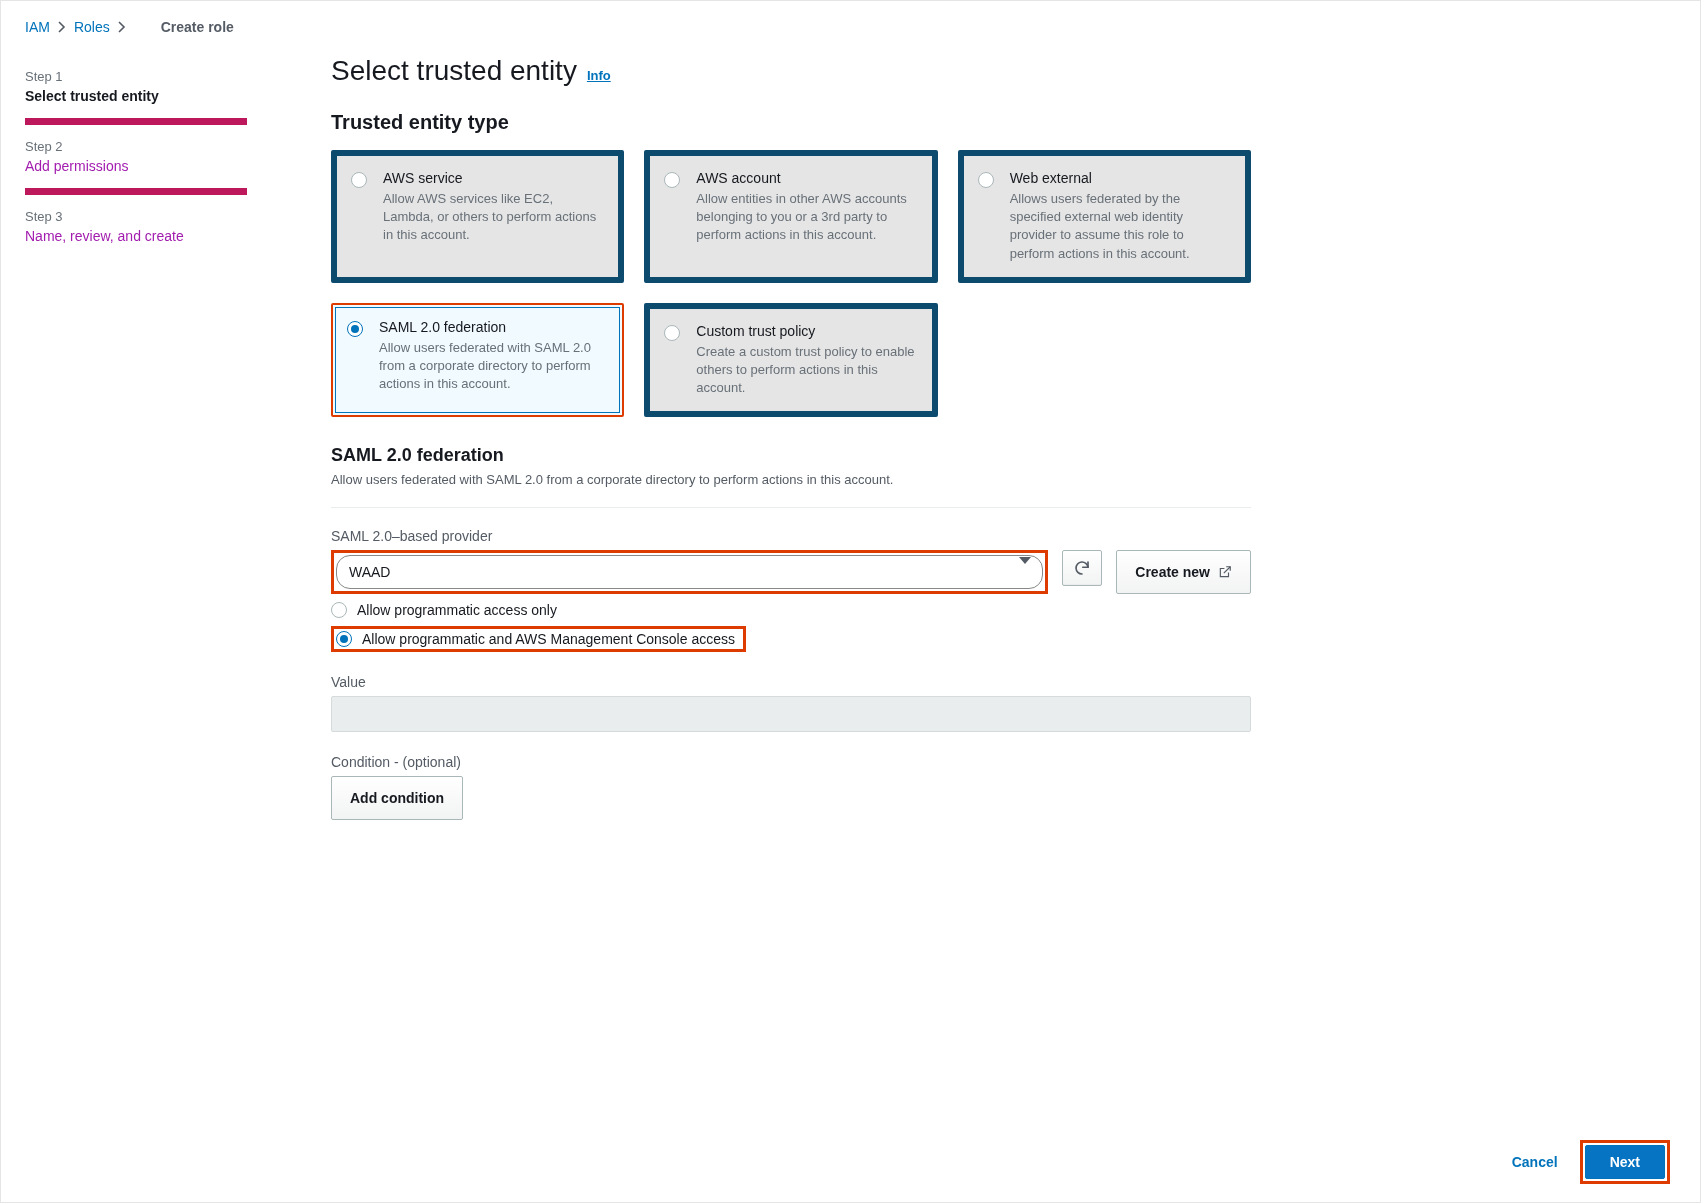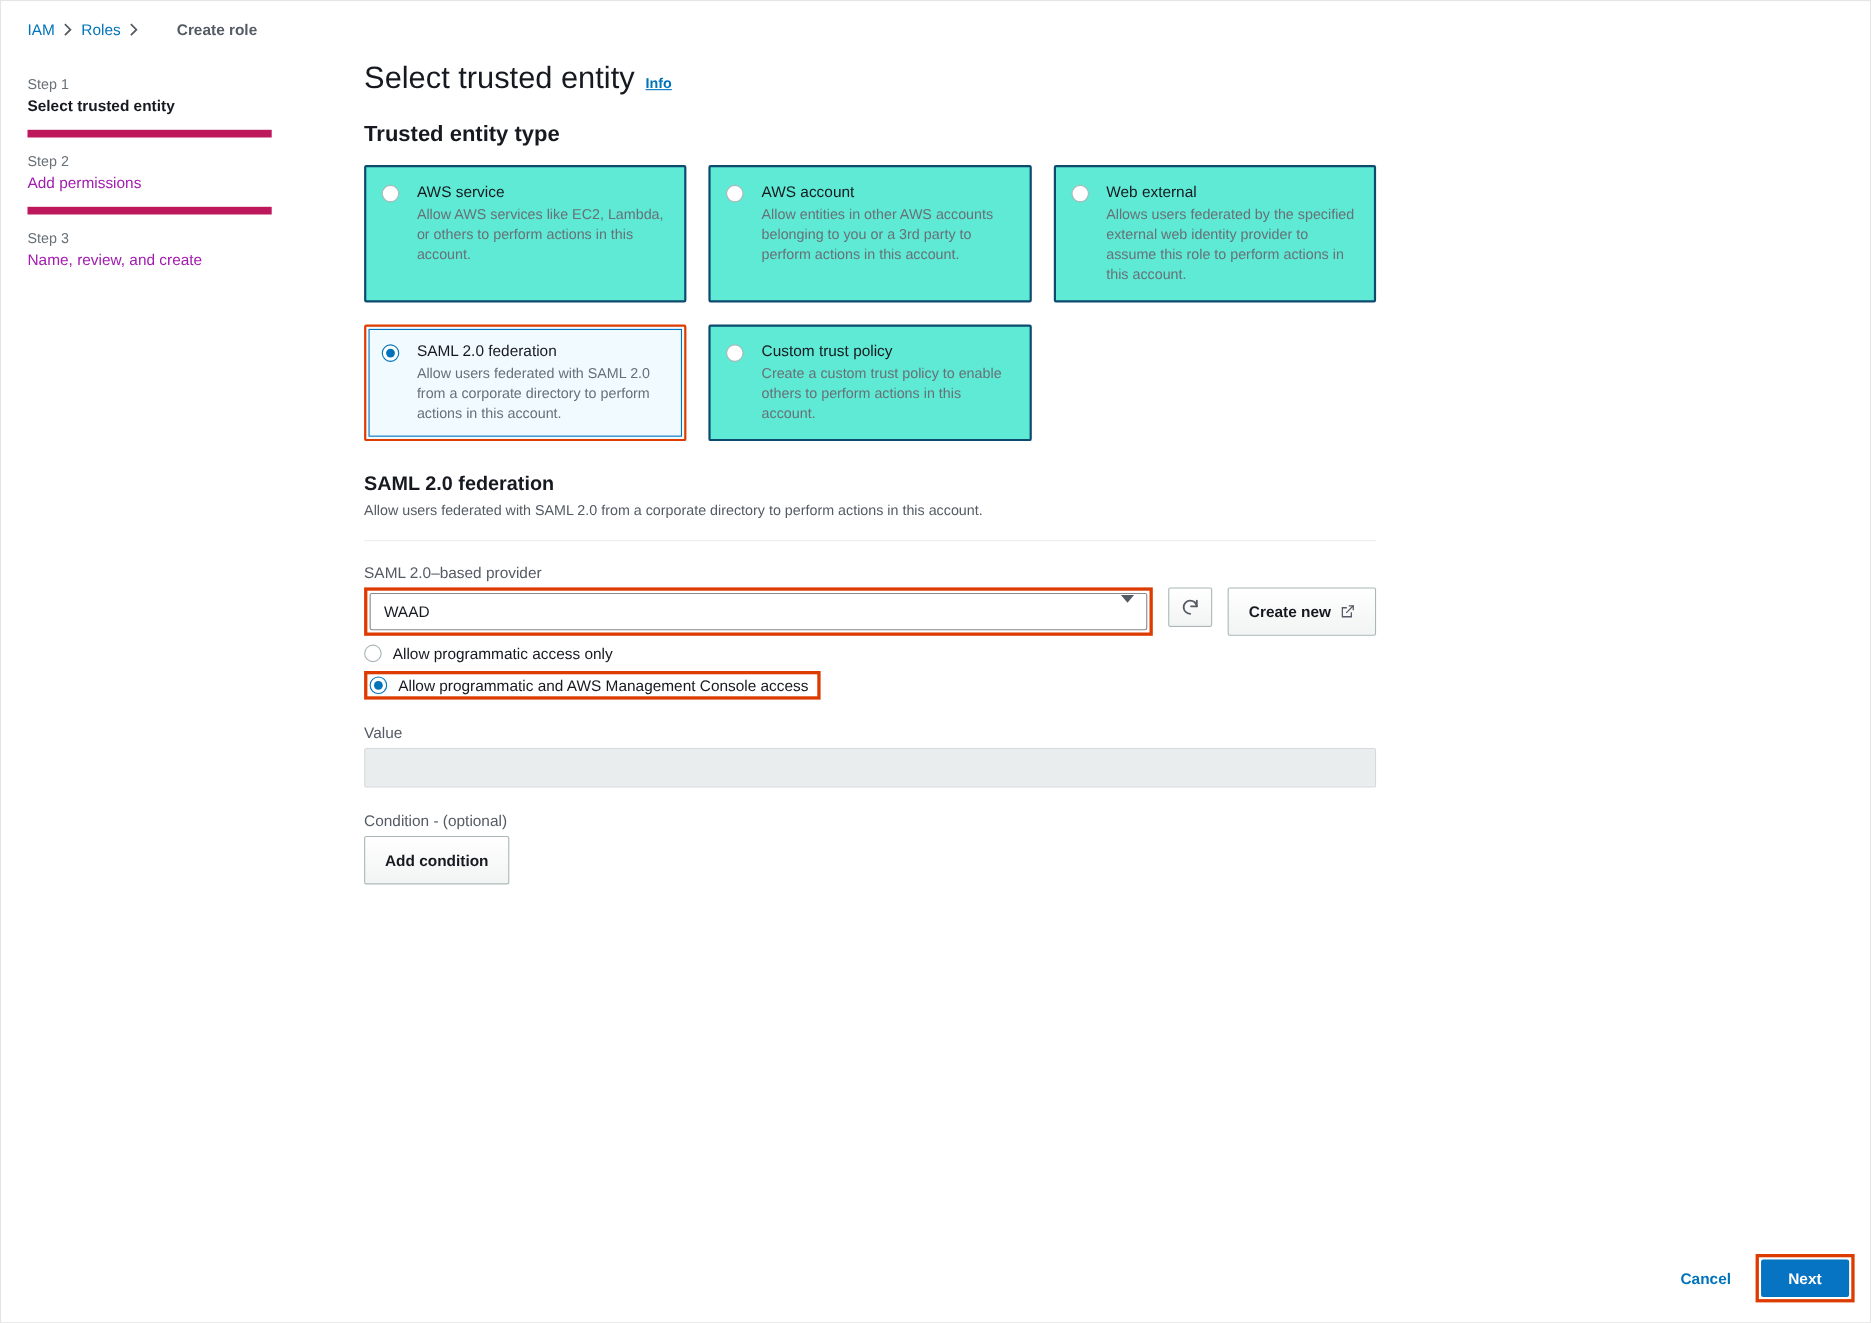--- a/index.html
+++ b/index.html
@@ -24,23 +24,23 @@
   .step-num { font-size: 13px; color: #687078; display: block; margin-bottom: 4px;}
   .step-label-active { font-size: 14px; color: #16191f; font-weight: 700;}
   .step-label-inactive { font-size: 14px; color: #a21caf; font-weight: 400;}
   .main { flex:1; padding: 10px 60px 0 60px; max-width:1040px;}
   .page-title-row { display:flex; align-items: baseline; gap:10px; margin-bottom: 24px;}
   .page-title { font-size: 28px; font-weight: 400; color:#16191f;}
   .info-link { color:#0073bb; font-size:13px; font-weight:700;}
   .section-title-lg { font-size: 20px; font-weight: 700; margin-bottom: 16px; color:#16191f;}
   .entity-grid { display: grid; grid-template-columns: repeat(3, 1fr); gap: 20px;}
   .entity-card {
-    border: 2px solid #0c4a6e; border-radius: 2px;
+    border: 6px solid #0c4a6e; border-radius: 2px;
     padding: 14px 16px 14px 46px; position: relative; min-height: 104px;
-    cursor: pointer; background: #5eead4;
+    cursor: pointer; background: #e5e5e5;
   }
   .entity-card .radio-dot {
     position:absolute; left:14px; top:16px; width:16px; height:16px;
     border:1px solid #aab7b8; border-radius:50%; background:#fff;
   }
   .entity-card.selected { border:2px solid #dd3b00; background:#f1faff;}
   .entity-card.selected::before {
     content:""; position:absolute; inset:2px; border:1px solid #0073bb; pointer-events:none;
   }
   .entity-card.selected .radio-dot { border-color:#0073bb;}
@@ -52,21 +52,21 @@
   .section-sub { margin-top: 28px;}
   .section-sub h3 { font-size: 18px; font-weight:700; color:#16191f; margin-bottom:6px;}
   .section-sub p.desc { font-size:13px; color:#545b64;}
   hr.divider { border:none; border-top:1px solid #eaeded; margin: 20px 0 20px 0;}
   .field-label { font-size:14px; color:#545b64; margin-bottom:6px; display:block;}
   .provider-row { display:flex; align-items:stretch; gap:14px;}
   .select-wrap {
     flex:1; position: relative;
   }
   .select-box {
-    width:100%; height:36px; border:1px solid #aab7b8; border-radius:2px;
+    width:100%; height:36px; border:1px solid #aab7b8; border-radius:14px;
     padding: 0 34px 0 12px; font-size:14px; display:flex; align-items:center;
     background:#fff; cursor:pointer;
   }
   .select-wrap.highlight { border:3px solid #dd3b00; padding:0;}
   .select-wrap.highlight .select-box { border:1px solid #888; margin:2px; width:calc(100% - 4px); height:34px;}
   .select-caret {
     position:absolute; right:14px; top:50%; transform:translateY(-50%);
   }
   .caret-down {
     width:0;height:0;border-left:6px solid transparent;border-right:6px solid transparent;border-top:7px solid #545b64;
@@ -90,21 +90,21 @@
   .field-block { margin-top:22px;}
   .disabled-select {
     height:36px; background:#eaeded; border:1px solid #d5dbdb; border-radius:2px;
     position:relative; display:flex; align-items:center; padding:0 12px;
   }
   .disabled-select .caret-down { position:absolute; right:14px; top:50%; transform:translateY(-50%); border-top-color:#aab7b8;}
   .disabled-input {
     width:100%; height:36px; background:#eaeded; border:1px solid #d5dbdb; border-radius:2px; padding:0 12px;
   }
   .footer-bar {
-    position:absolute; right:14px; bottom:18px; display:flex; align-items:center; gap:22px;
+    position:absolute; right:30px; bottom:18px; display:flex; align-items:center; gap:22px;
   }
   .btn-link-cancel { color:#0073bb; background:none; border:none; font-size:14px; font-weight:700; cursor:pointer;}
   .btn-next {
     height:34px; padding:0 24px; border:1px solid #0073bb; border-radius:2px;
     background:#0773c3; color:#fff; font-weight:700; font-size:14px; cursor:pointer;
   }
   .btn-next-wrap { border:3px solid #dd3b00; padding:2px; display:inline-block;}
   svg { display:block;}
 </style>
 </head>

